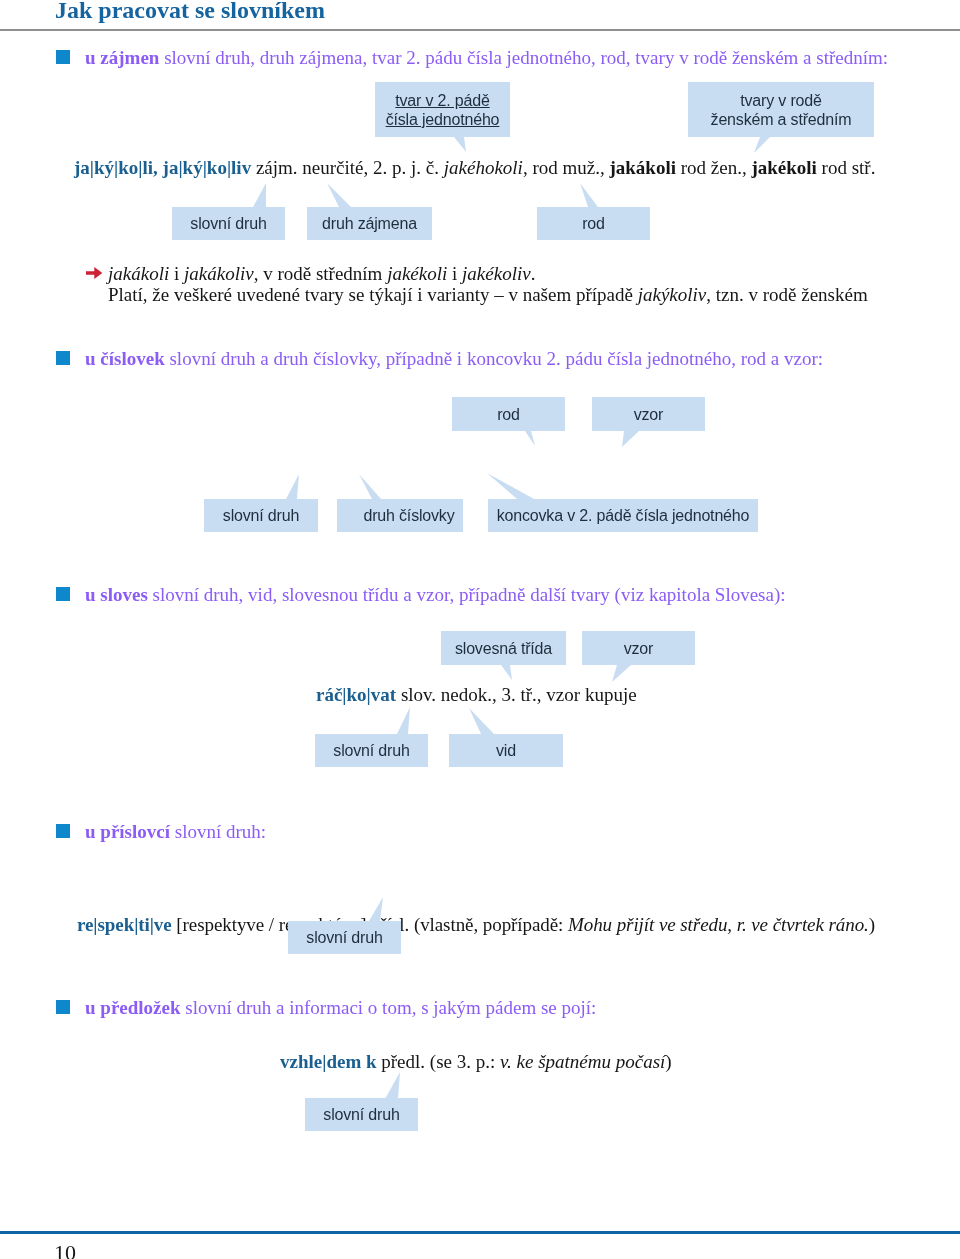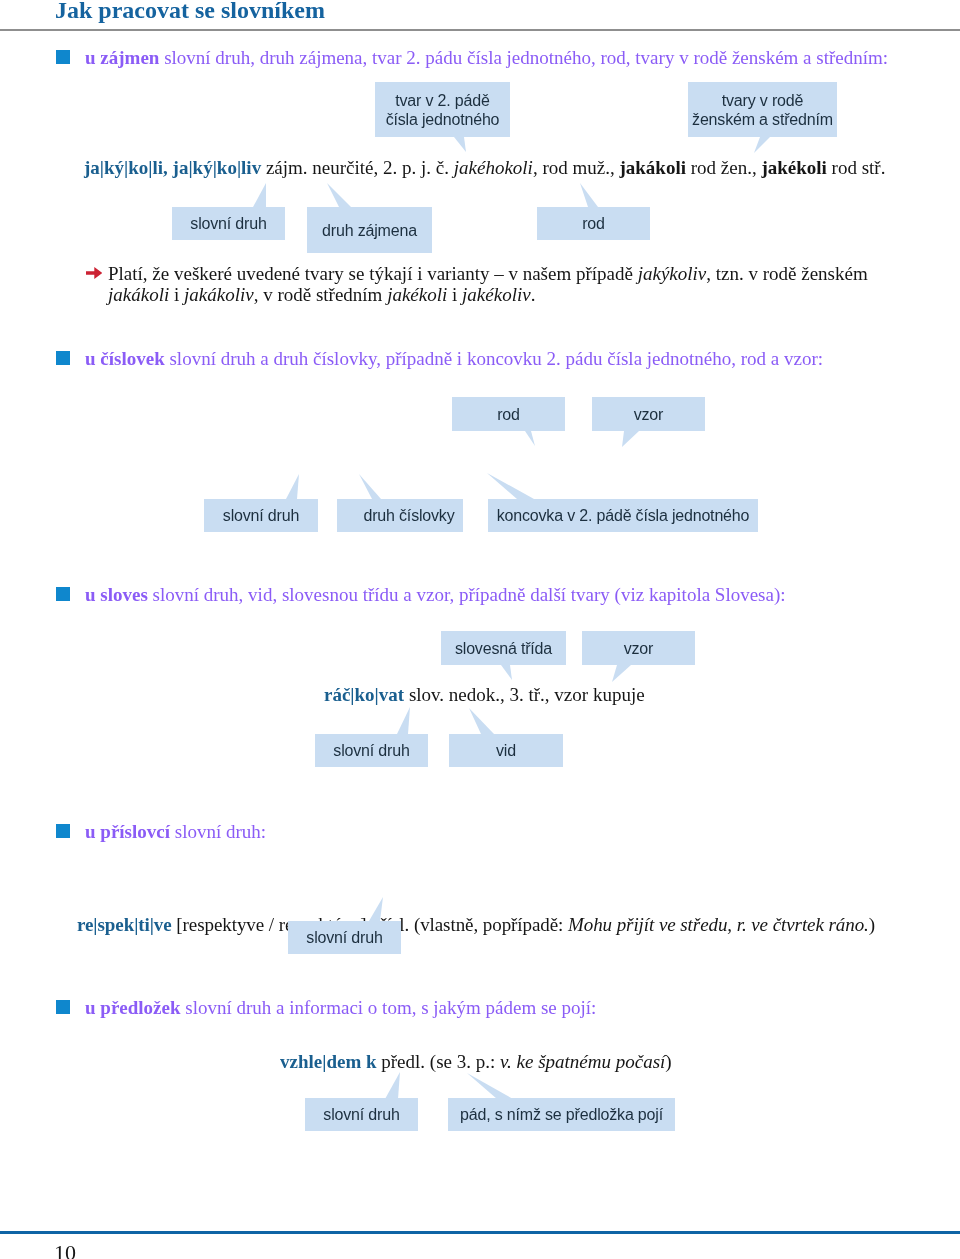--- a/index.html
+++ b/index.html
@@ -44,61 +44,61 @@
 <body>
 
 <div class="page">
 
   <div class="page-title">Jak pracovat se slovníkem</div>
   <div class="head-rule"></div>
 
   <div class="bullet" style="left:56px;top:50px;"></div>
   <div class="lead" style="left:85px;top:47px;"><span class="bd">u zájmen</span> <span>slovní druh, druh zájmena, tvar 2. pádu čísla jednotného, rod, tvary v rodě ženském a středním:</span></div>
 
-  <div class="entry" style="left:84px;top:157px;"><span class="hw">ja|ký|ko|li, ja|ký|ko|liv</span> <span>zájm. neurčité, 2. p. j. č. <i>jakéhokoli</i>, rod muž., <b>jakákoli</b> rod žen., <b>jakékoli</b> rod stř.</span></div>
+  <div class="entry" style="left:74px;top:157px;"><span class="hw">ja|ký|ko|li, ja|ký|ko|liv</span> <span>zájm. neurčité, 2. p. j. č. <i>jakéhokoli</i>, rod muž., <b>jakákoli</b> rod žen., <b>jakékoli</b> rod stř.</span></div>
 
-  <div class="callout" style="left:375px;top:82px;width:135px;height:55px;">
+  <div class="callout" style="left:375px;top:82px;width:135px;height:55px;text-decoration:underline;">
     <span>tvar v 2. pádě
 čísla jednotného</span>
     <svg class="tail" style="left:79px;top:55px;" width="12" height="15" viewBox="0 0 12 15">
         <polygon points="0,0 10,0 12,15"></polygon>
       </svg>
   </div>
-  <div class="callout" style="left:688px;top:82px;width:149px;height:55px;">
+  <div class="callout" style="left:688px;top:82px;width:186px;height:55px;">
     <span>tvary v rodě
 ženském a středním</span>
     <svg class="tail" style="left:66px;top:55px;" width="16" height="16" viewBox="0 0 16 16">
         <polygon points="6,0 16,0 0,16"></polygon>
       </svg>
   </div>
   <div class="callout" style="left:172px;top:207px;width:113px;height:33px;">
     <span>slovní druh</span>
     <svg class="tail" style="left:81px;top:-24px;" width="13" height="24" viewBox="0 0 13 24">
         <polygon points="0,24 13,24 13,0"></polygon>
       </svg>
   </div>
-  <div class="callout" style="left:307px;top:207px;width:125px;height:46px;">
+  <div class="callout" style="left:307px;top:207px;width:125px;height:33px;">
     <span>druh zájmena</span>
     <svg class="tail" style="left:20px;top:-24px;" width="24" height="24" viewBox="0 0 24 24">
         <polygon points="12,24 24,24 0,0"></polygon>
       </svg>
   </div>
   <div class="callout" style="left:537px;top:207px;width:113px;height:33px;">
     <span>rod</span>
     <svg class="tail" style="left:43px;top:-24px;" width="18" height="24" viewBox="0 0 18 24">
         <polygon points="8,24 18,24 0,0"></polygon>
       </svg>
   </div>
 
   <div class="note" style="left:108px;top:263px;width:810px;">
     <svg class="arrow-icon" width="16.3" height="12" viewBox="0 0 16.3 12" style="left:-22.5px;top:3.5px;">
         <path d="M0 4.2 H8.3 V0 L16.3 6 8.3 12 V7.8 H0 Z" fill="#cc2233"></path>
       </svg>
+    <div><i>jakákoli</i> i <i>jakákoliv</i>, v rodě středním <i>jakékoli</i> i <i>jakékoliv</i>.</div>
     <div>Platí, že veškeré uvedené tvary se týkají i varianty – v našem případě <i>jakýkoliv</i>, tzn. v rodě ženském</div>
-    <div><i>jakákoli</i> i <i>jakákoliv</i>, v rodě středním <i>jakékoli</i> i <i>jakékoliv</i>.</div>
   </div>
 
   <div class="bullet" style="left:56px;top:351px;"></div>
   <div class="lead" style="left:85px;top:348px;"><span class="bd">u číslovek</span> <span>slovní druh a druh číslovky, případně i koncovku 2. pádu čísla jednotného, rod a vzor:</span></div>
 
 
   <div class="callout" style="left:452px;top:397px;width:113px;height:34px;">
     <span>rod</span>
     <svg class="tail" style="left:73px;top:34px;" width="10" height="15" viewBox="0 0 10 15">
         <polygon points="0,0 6,0 10,15"></polygon>
@@ -125,21 +125,21 @@
   <div class="callout" style="left:488px;top:499px;width:270px;height:33px;">
     <span>koncovka v 2. pádě čísla jednotného</span>
     <svg class="tail" style="left:-1px;top:-26px;" width="47" height="26" viewBox="0 0 47 26">
         <polygon points="30,26 47,26 0,0"></polygon>
       </svg>
   </div>
 
   <div class="bullet" style="left:56px;top:587px;"></div>
   <div class="lead" style="left:85px;top:584px;"><span class="bd">u sloves</span> <span>slovní druh, vid, slovesnou třídu a vzor, případně další tvary (viz kapitola Slovesa):</span></div>
 
-  <div class="entry" style="left:324px;top:684px;"><span class="hw">ráč|ko|vat</span> <span>slov. nedok., 3. tř., vzor kupuje</span></div>
+  <div class="entry" style="left:316px;top:684px;"><span class="hw">ráč|ko|vat</span> <span>slov. nedok., 3. tř., vzor kupuje</span></div>
 
   <div class="callout" style="left:441px;top:631px;width:125px;height:34px;">
     <span>slovesná třída</span>
     <svg class="tail" style="left:60px;top:34px;" width="11" height="15" viewBox="0 0 11 15">
         <polygon points="0,0 9,0 11,15"></polygon>
       </svg>
   </div>
   <div class="callout" style="left:582px;top:631px;width:113px;height:34px;">
     <span>vzor</span>
     <svg class="tail" style="left:30px;top:34px;" width="19" height="17" viewBox="0 0 19 17">
@@ -175,23 +175,17 @@
   <div class="lead" style="left:85px;top:997px;"><span class="bd">u předložek</span> <span>slovní druh a informaci o tom, s jakým pádem se pojí:</span></div>
 
   <div class="entry" style="left:280px;top:1051px;"><span class="hw">vzhle|dem k</span> <span>předl. (se 3. p.: <i>v. ke špatnému počasí</i>)</span></div>
 
   <div class="callout" style="left:305px;top:1098px;width:113px;height:33px;">
     <span>slovní druh</span>
     <svg class="tail" style="left:80px;top:-26px;" width="15" height="27" viewBox="0 0 15 27">
         <polygon points="0,27 13,27 15,0"></polygon>
       </svg>
   </div>
-  <div class="callout" style="left:448px;top:1098px;width:227px;height:33px;">
-    <span>pád, s nímž se předložka pojí</span>
-    <svg class="tail" style="left:19px;top:-25px;" width="46" height="26" viewBox="0 0 46 26">
-        <polygon points="30,26 46,26 0,0"></polygon>
-      </svg>
-  </div>
 
   <div class="foot-rule"></div>
   <div class="page-num">10</div>
 
 </div>
 
 </body></html>

